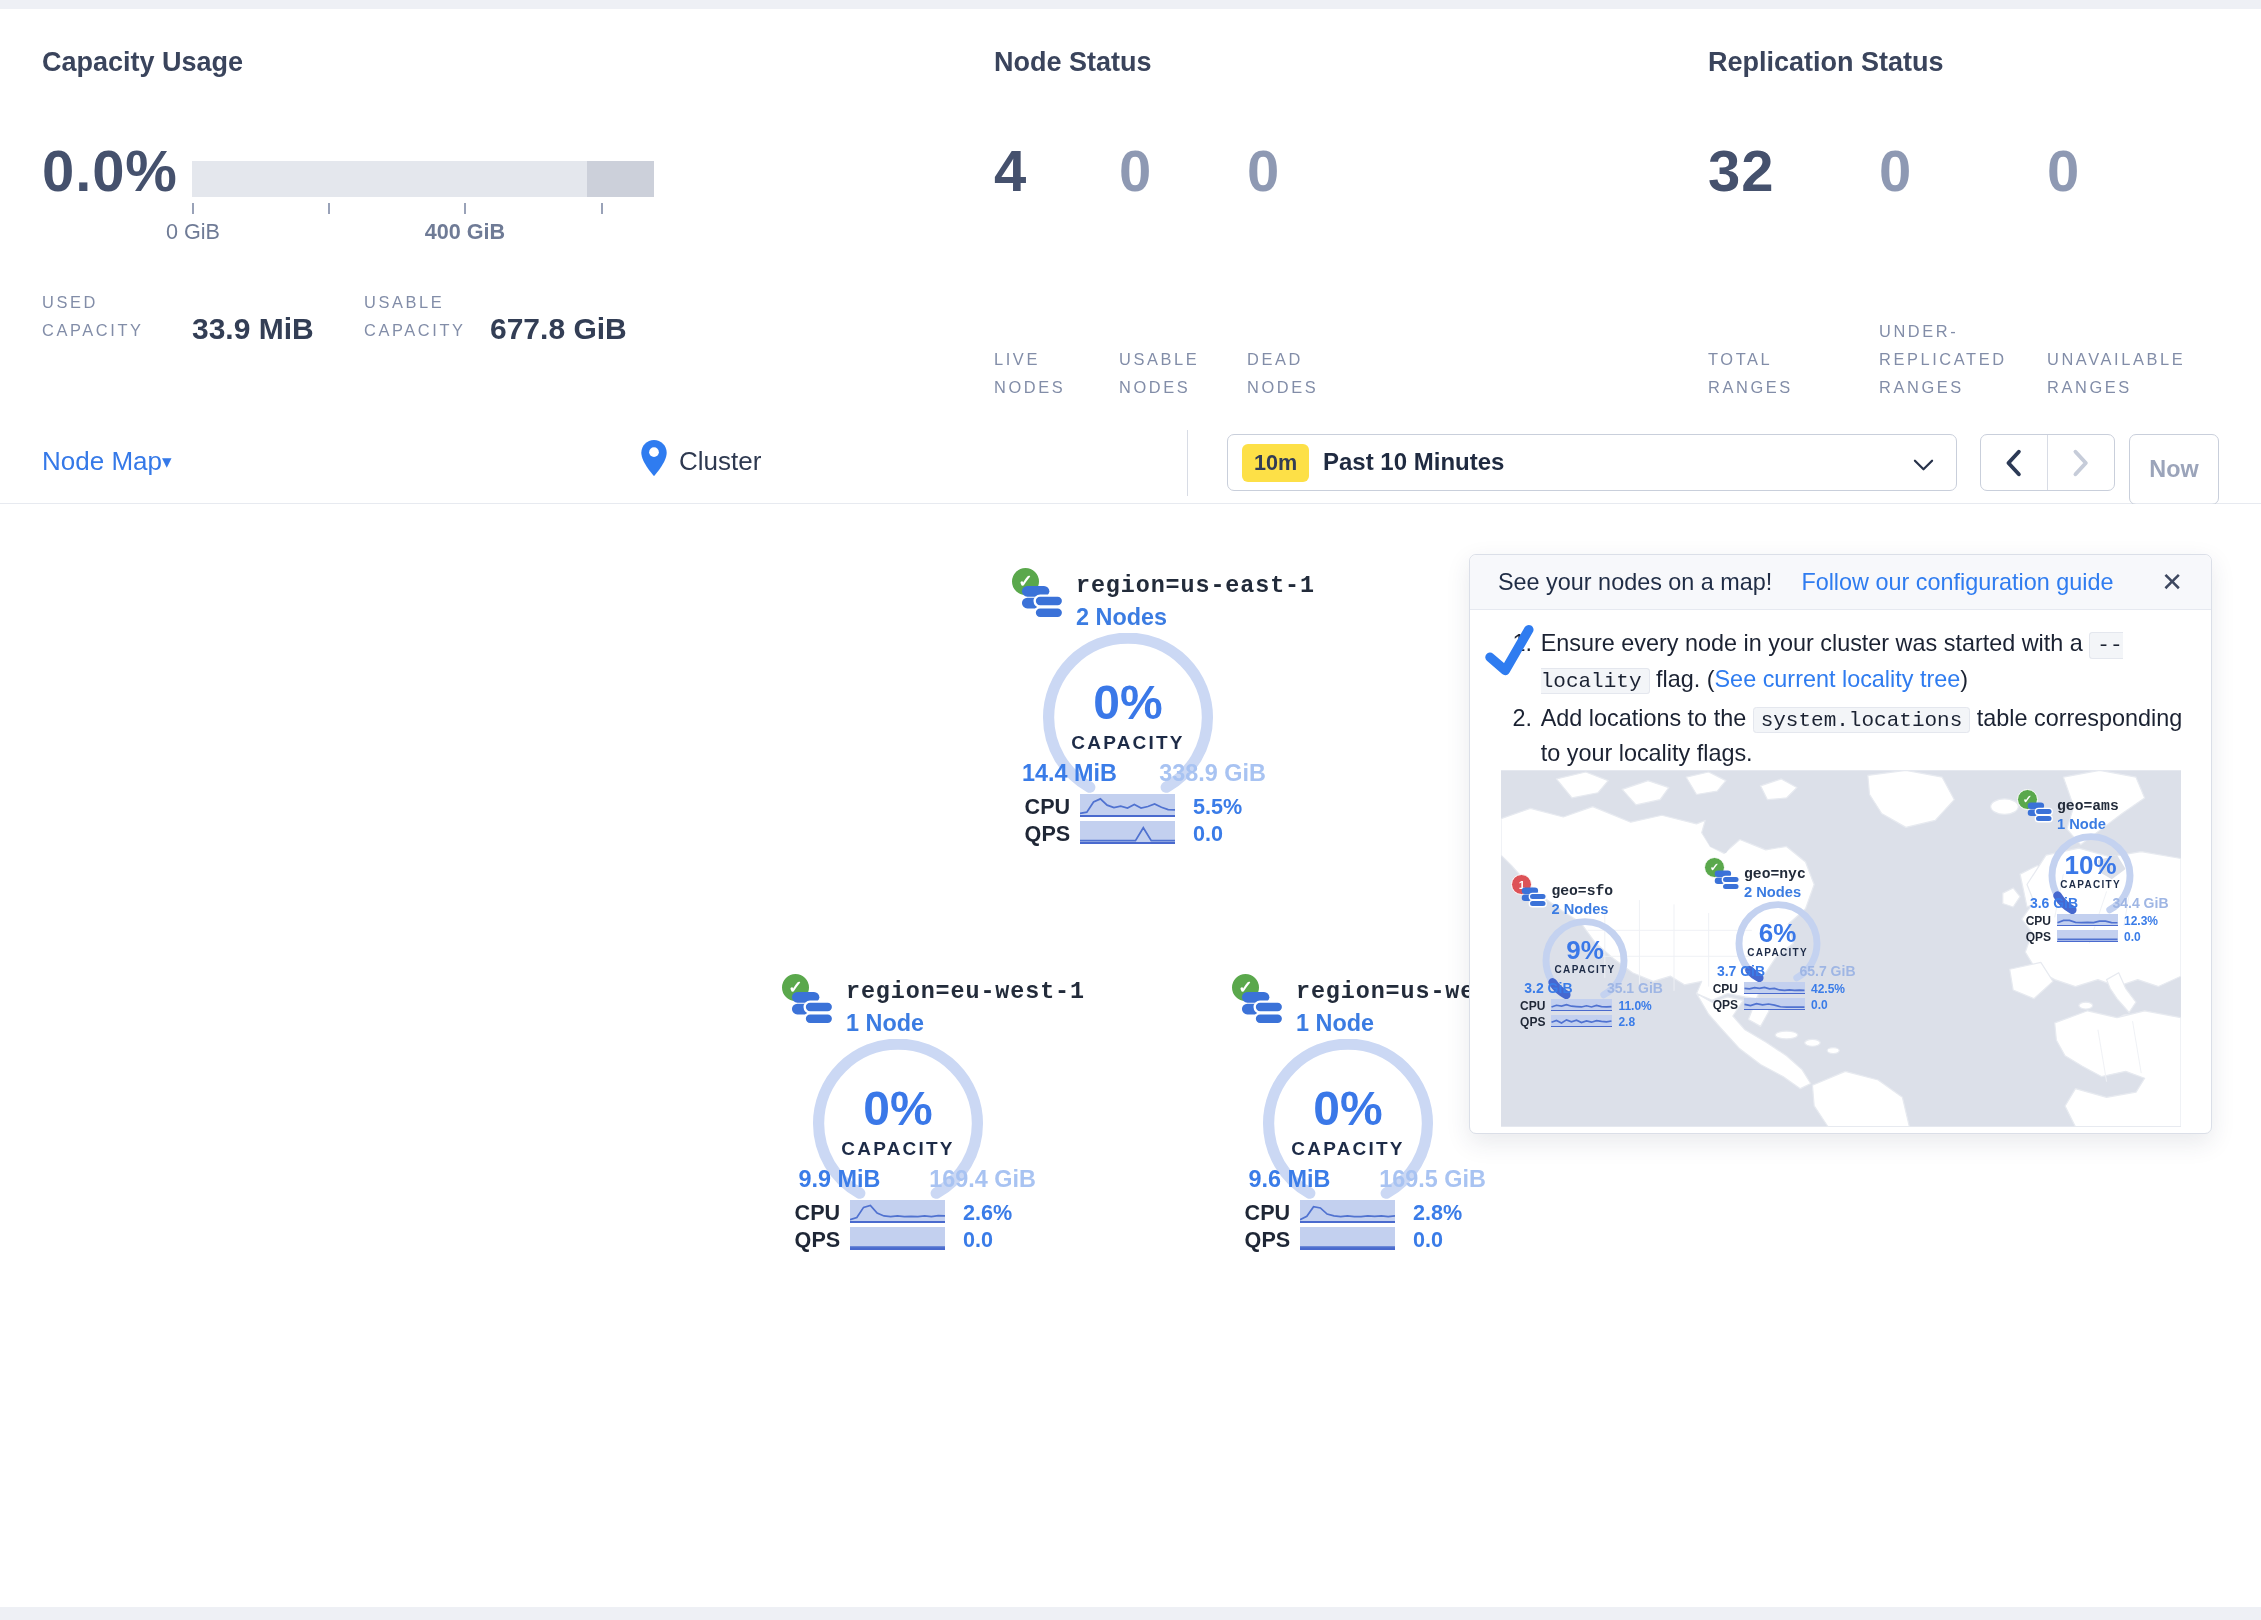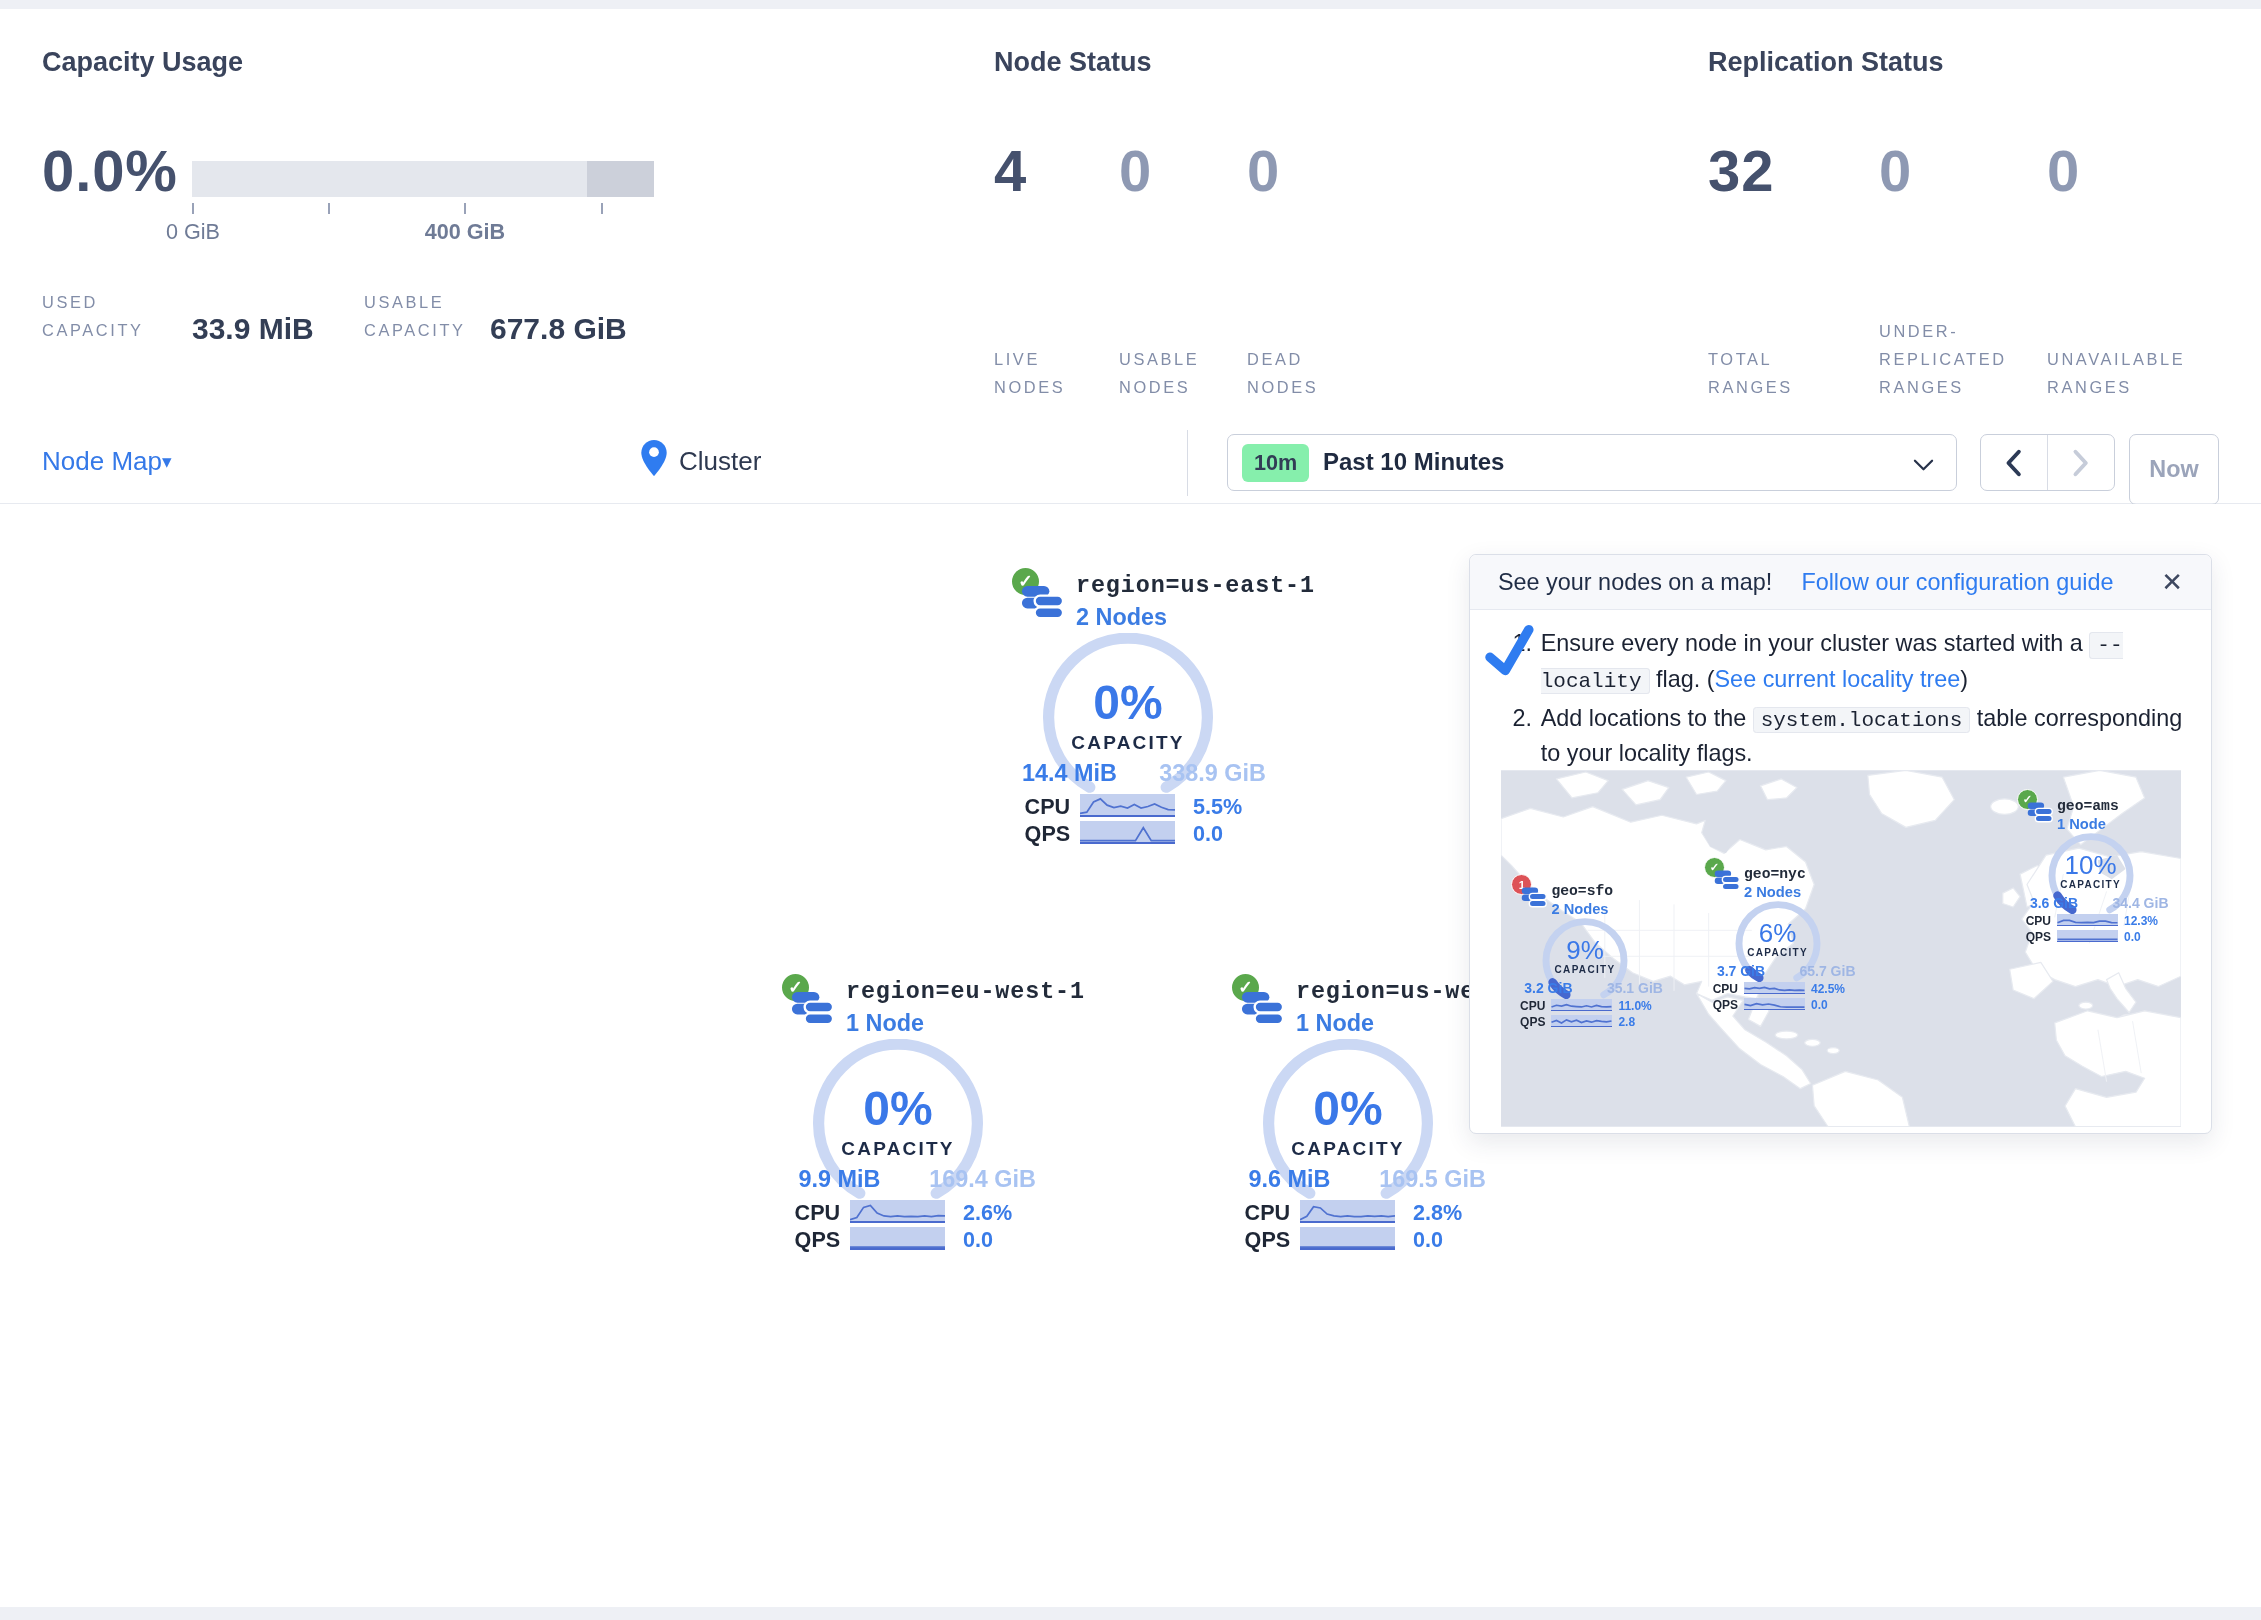--- a/index.html
+++ b/index.html
@@ -20,21 +20,21 @@
   .cap-tick { position:absolute; top:194px; width:1.7px; height:11.3px; background:#99a2b8; }
   .cap-tick-label { position:absolute; top:210px; width:104px; text-align:center; font-size:21.6px; color:#6f7b96; }
 
   
   #toolbar { position:absolute; left:0; top:423px; width:2261px; height:81px; background:#fff; border-bottom:0.9px solid #e7eaf0; }
   #view-dd { position:absolute; left:42px; top:22.5px; font-size:26px; color:#3579e8; font-weight:500; cursor:pointer; display:flex; align-items:center; }
   #view-dd .caret { font-size:19px; }
   #breadcrumb { position:absolute; left:641px; top:17.3px; display:flex; align-items:center; gap:12px; font-size:26px; font-weight:500; color:#2e3950; }
   #tb-divider { position:absolute; left:1187px; top:7px; width:0.9px; height:66px; background:#d8dce5; }
   #time-select { position:absolute; left:1227px; top:11.3px; width:730px; height:57px; border:1.7px solid #c9cfdb; border-radius:7px; background:#fff; cursor:pointer; }
-  #time-chip { position:absolute; left:14px; top:8.7px; height:38px; padding:0 12px; background:#86efac; border-radius:6px; font-size:21.6px; font-weight:700; color:#323d55; display:flex; align-items:center; }
+  #time-chip { position:absolute; left:14px; top:8.7px; height:38px; padding:0 12px; background:#fde047; border-radius:6px; font-size:21.6px; font-weight:700; color:#323d55; display:flex; align-items:center; }
   #time-label { position:absolute; left:95px; top:13px; font-size:24px; font-weight:600; color:#1f2a40; }
   #time-caret { position:absolute; right:22.5px; top:22.5px; }
   #nav-group { position:absolute; left:1980px; top:11.3px; width:135px; height:57px; border:1.7px solid #c9cfdb; border-radius:7px; display:flex; }
   #nav-group .half { flex:1; display:flex; align-items:center; justify-content:center; cursor:pointer; }
   #nav-group .half + .half { border-left:0.9px solid #d8dce5; }
   #now-btn { position:absolute; left:2129px; top:11.3px; width:90px; height:71px; border:1.7px solid #c9cfdb; border-radius:7px; font-size:23.4px; font-weight:600; color:#9ba4ba; display:flex; align-items:center; justify-content:center; cursor:pointer; }
 
   
   #main { position:absolute; left:0; top:504px; width:2261px; height:1103px; background:#fff; }
 
@@ -73,21 +73,21 @@
   #map-wrap svg.world { position:absolute; left:0; top:0; }
 
   
   .mini-card { position:absolute; width:164px; height:160px; }
   .mini-card .badge { position:absolute; left:0; top:0; width:21px; height:21px; border-radius:50%; border:1.7px solid #fff; color:#fff; display:flex; align-items:center; justify-content:center; font-size:11.3px; font-weight:700; }
   .badge.ok { background:#5aa84c; } .badge.warn { background:#dd5257; }
   .mini-card .dbicon { position:absolute; left:8.7px; top:10.4px; }
   .mini-card .r-title { position:absolute; left:40px; top:8.7px; font-family:"Liberation Mono","DejaVu Sans Mono",monospace; font-size:14.7px; font-weight:700; color:#222b3a; white-space:nowrap; }
   .mini-card .r-nodes { position:absolute; left:40px; top:27px; font-size:14.7px; font-weight:700; color:#3b7ce2; cursor:pointer; }
   .mini-card .gauge { position:absolute; left:21.6px; top:38px; width:104px; height:92px; }
-  .mini-card .g-pct { position:absolute; left:21.6px; top:61px; width:104px; text-align:center; font-size:26px; font-weight:400; color:#3a78e8; }
+  .mini-card .g-pct { position:absolute; left:21.6px; top:61px; width:104px; text-align:center; font-size:26px; font-weight:700; color:#3a78e8; }
   .mini-card .g-cap { position:absolute; left:21.6px; top:90px; width:104px; text-align:center; font-size:10px; font-weight:700; color:#1d2b47; letter-spacing:1.3px; }
   .mini-card .v-used { position:absolute; left:0px; top:106px; width:74px; text-align:center; font-size:14px; font-weight:600; color:#3a7ce8; }
   .mini-card .v-usable { position:absolute; left:83px; top:106px; width:81px; text-align:center; font-size:14px; font-weight:600; color:#9fb6e4; }
   .mini-card .stat-row-label { left:8.7px; font-size:12px; }
   .mini-card .spark { left:40px; width:61px; height:12px; border-bottom-width:1.7px; }
   .mini-card .stat-row-val { left:107px; font-size:12px; }
   .mini-card .row-cpu { top:125px; } .mini-card .row-qps { top:141px; }
 
   .gauge svg, .spark svg { display:block; }
   .gtrack { stroke:#cbd8f4; fill:none; }

